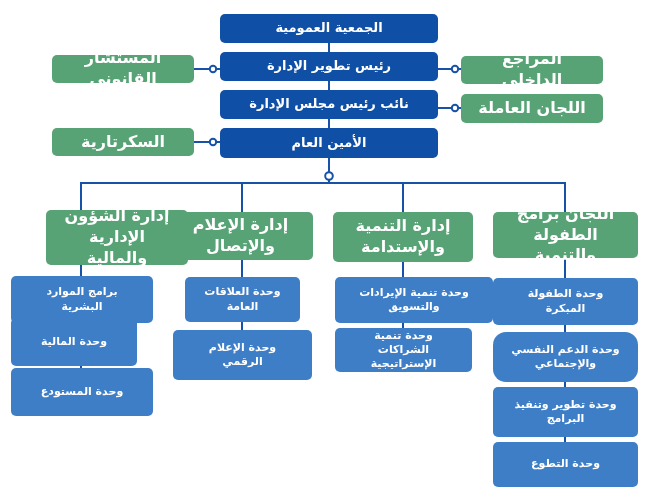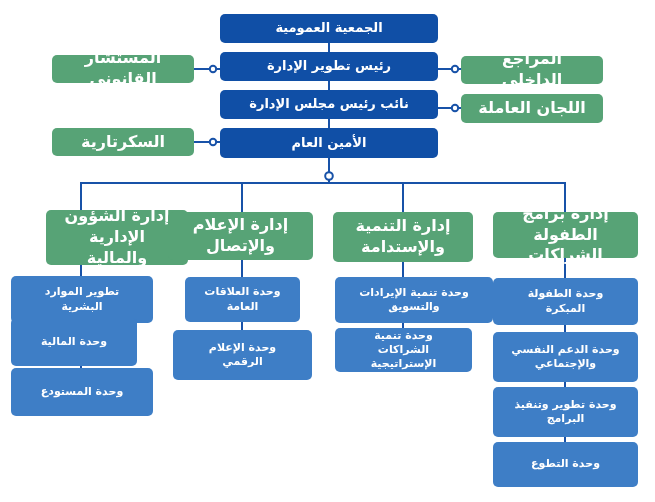--- a/index.html
+++ b/index.html
@@ -69,31 +69,31 @@
   <div class="box dark" dir="rtl" style="left:220px; top:90px; width:218px; height:29px;">نائب رئيس مجلس الإدارة</div>
   <div class="box dark" dir="rtl" style="left:220px; top:128px; width:218px; height:30px;">الأمين العام</div>
 
   <div class="box green" dir="rtl" style="left:52px; top:55px; width:142px; height:28px;">المستشار القانوني</div>
   <div class="box green" dir="rtl" style="left:52px; top:128px; width:142px; height:28px;">السكرتارية</div>
 
   <div class="box green" dir="rtl" style="left:461px; top:56px; width:142px; height:28px;">المراجع الداخلي</div>
   <div class="box green" dir="rtl" style="left:461px; top:94px; width:142px; height:29px;">اللجان العاملة</div>
 
   <div class="box green" dir="rtl" style="left:11px; top:210px; width:142px; height:55px;margin-left:35px;">إدارة الشؤون الإدارية والمالية</div>
-  <div class="box unit" dir="rtl" style="left:11px; top:276px; width:142px; height:47px;">تطوير الموارد البشرية</div>
+  <div class="box unit" dir="rtl" style="left:11px; top:276px; width:142px; height:47px;">برامج الموارد البشرية</div>
   <div class="box unit" dir="rtl" style="left:11px; top:318px; width:126px; height:48px;">وحدة المالية</div>
   <div class="box unit" dir="rtl" style="left:11px; top:368px; width:142px; height:48px;">وحدة المستودع</div>
 
   <div class="box green" dir="rtl" style="left:168px; top:212px; width:145px; height:48px;">إدارة الإعلام والإتصال</div>
   <div class="box unit" dir="rtl" style="left:185px; top:277px; width:115px; height:45px;">وحدة العلاقات العامة</div>
   <div class="box unit" dir="rtl" style="left:173px; top:330px; width:139px; height:50px;">وحدة الإعلام الرقمي</div>
 
   <div class="box green" dir="rtl" style="left:333px; top:212px; width:140px; height:50px;">إدارة التنمية والإستدامة</div>
   <div class="box unit" dir="rtl" style="left:335px; top:277px; width:158px; height:46px;">وحدة تنمية الإيرادات والتسويق</div>
   <div class="box unit" dir="rtl" style="left:335px; top:328px; width:137px; height:44px;">وحدة تنمية الشراكات الإستراتيجية</div>
 
-  <div class="box green" dir="rtl" style="left:493px; top:212px; width:145px; height:46px;">إدارة برامج الطفولة الشراكات</div>
+  <div class="box green" dir="rtl" style="left:493px; top:212px; width:145px; height:46px;">اللجان برامج الطفولة والتنمية</div>
   <div class="box unit" dir="rtl" style="left:493px; top:278px; width:145px; height:47px;">وحدة الطفولة المبكرة</div>
-  <div class="box unit" dir="rtl" style="left:493px; top:332px; width:145px; height:50px;">وحدة الدعم النفسي والإجتماعي</div>
+  <div class="box unit" dir="rtl" style="left:493px; top:332px; width:145px; height:50px;border-radius:13px;">وحدة الدعم النفسي والإجتماعي</div>
   <div class="box unit" dir="rtl" style="left:493px; top:387px; width:145px; height:50px;">وحدة تطوير وتنفيذ البرامج</div>
   <div class="box unit" dir="rtl" style="left:493px; top:442px; width:145px; height:45px;">وحدة التطوع</div>
 
 </div>
 
 </body></html>

